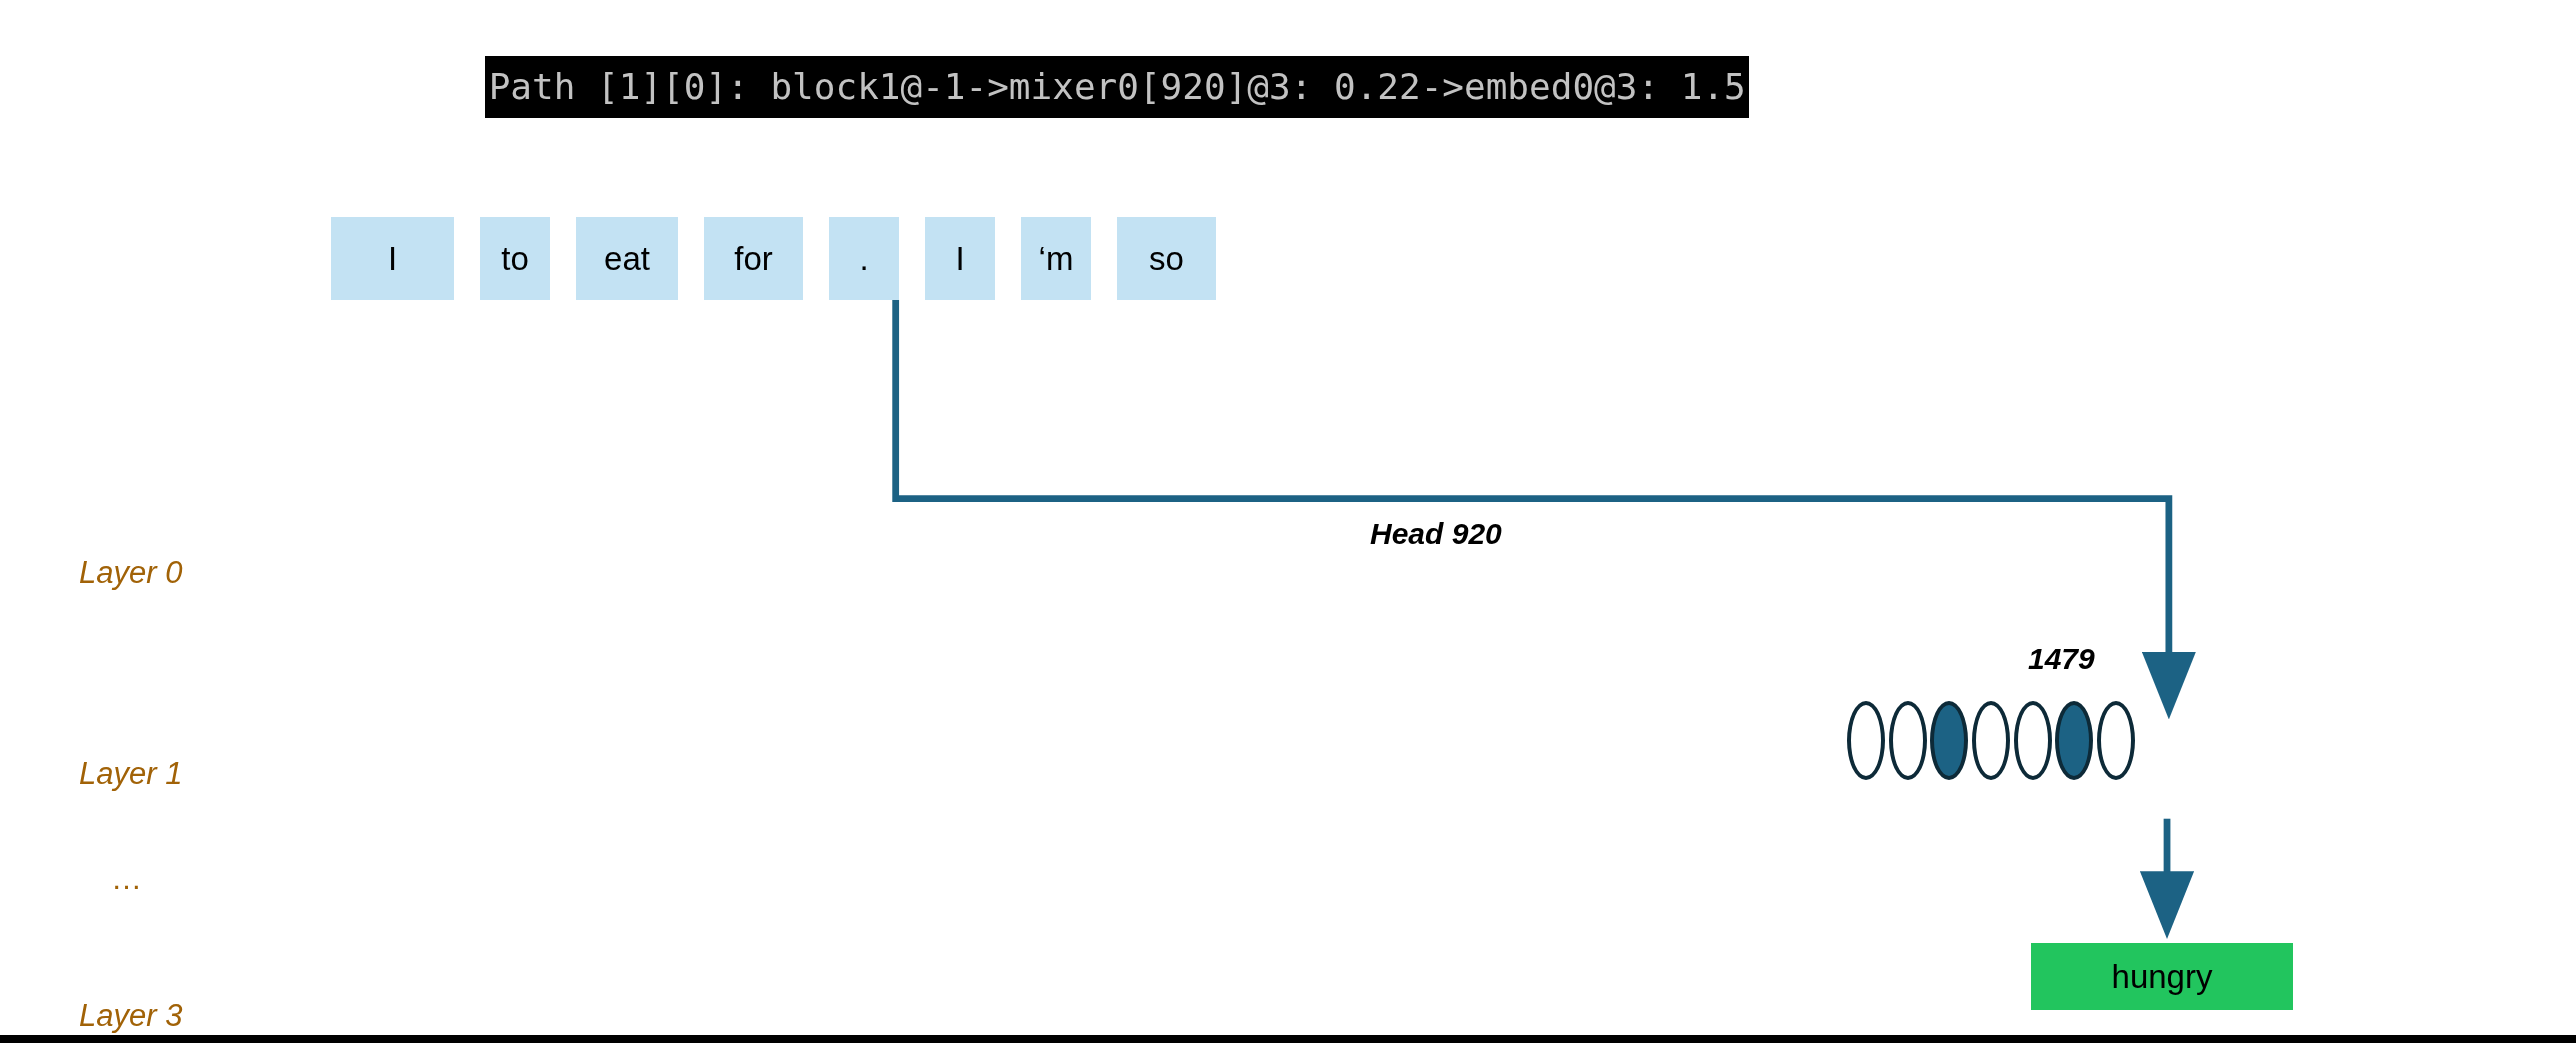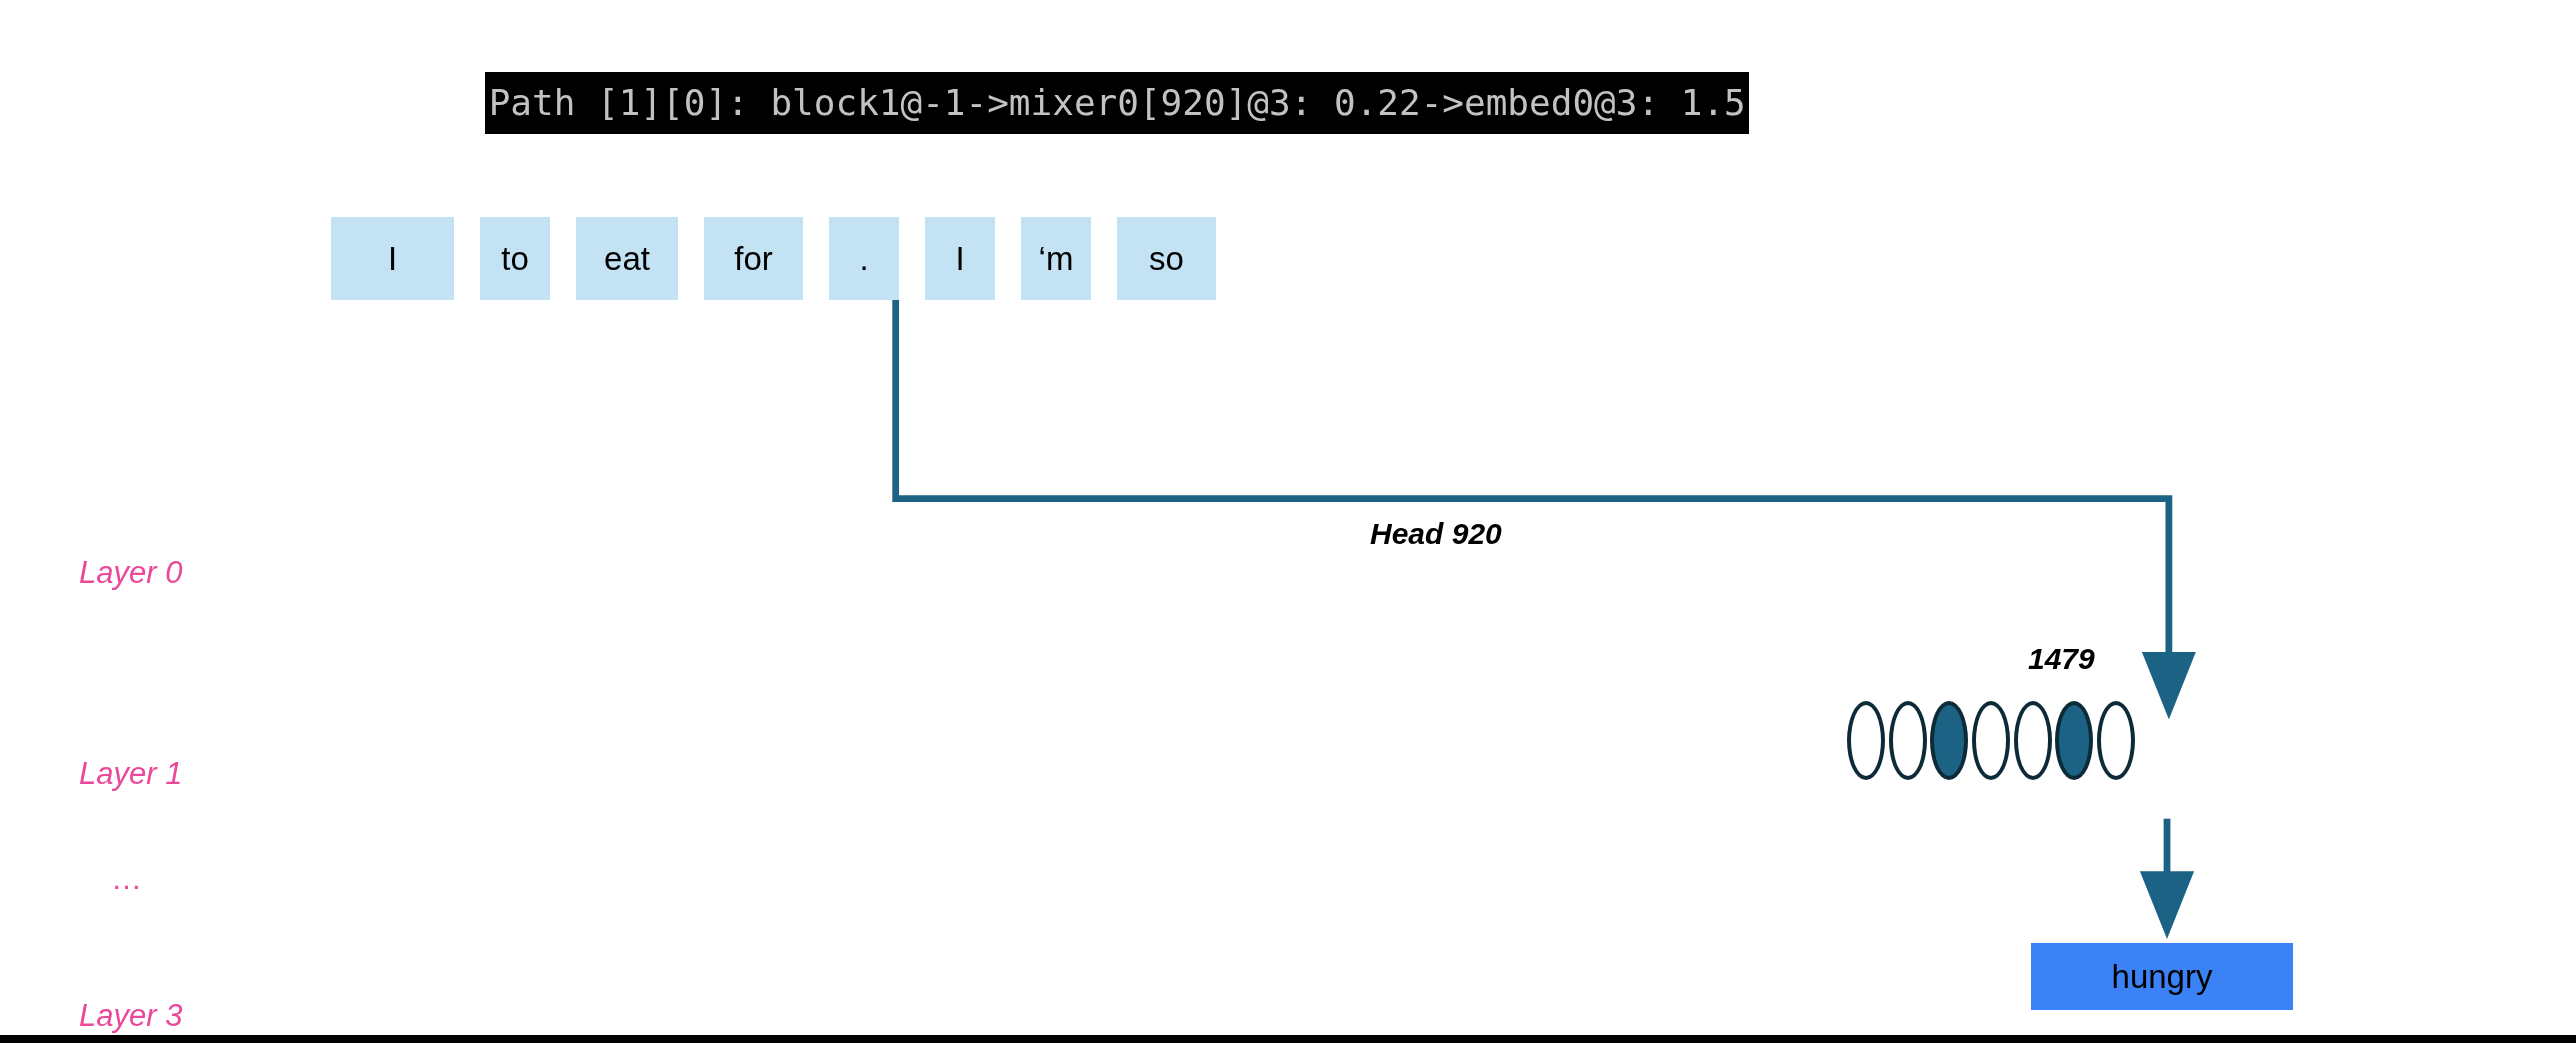--- a/index.html
+++ b/index.html
@@ -22,21 +22,20 @@
     top: 56px;
     height: 62px;
     background: #000000;
     color: #c2c2c2;
     font-family: "DejaVu Sans Mono", "Liberation Mono", monospace;
     font-size: 36px;
     line-height: 62px;
     white-space: pre;
     padding: 0 3.7px;
     letter-spacing: 0px;
-    margin-top: 16px;
   }
 
   
   #token-strip {
     position: absolute;
     left: 331px;
     top: 217px;
     height: 83px;
     display: flex;
     align-items: stretch;
@@ -52,21 +51,21 @@
     padding: 0 18.5px;
     box-sizing: border-box;
     min-width: 0;
   }
 
   
   .layer-label {
     position: absolute;
     font-style: italic;
     font-size: 31px;
-    color: #ec4899;
+    color: #a16207;
     white-space: nowrap;
   }
   #layer-label-0 { left: 79px; top: 555px; }
   #layer-label-1 { left: 79px; top: 756px; }
   #layer-label-dots { left: 111px; top: 861px; font-style: normal; letter-spacing: 2.5px;}
   #layer-label-3 { left: 79px; top: 955px; margin-top: 43px; }
 
   
   .annot {
     position: absolute;
@@ -109,21 +108,21 @@
     background: #1c6284;
   }
 
   
   #output-token {
     position: absolute;
     left: 2031px;
     top: 943px;
     width: 262px;
     height: 67px;
-    background: #3b82f6;
+    background: #22c55e;
     display: flex;
     align-items: center;
     justify-content: center;
     font-size: 33px;
     color: #000000;
     box-sizing: border-box;
   }
 
   
   #bottom-rule {

